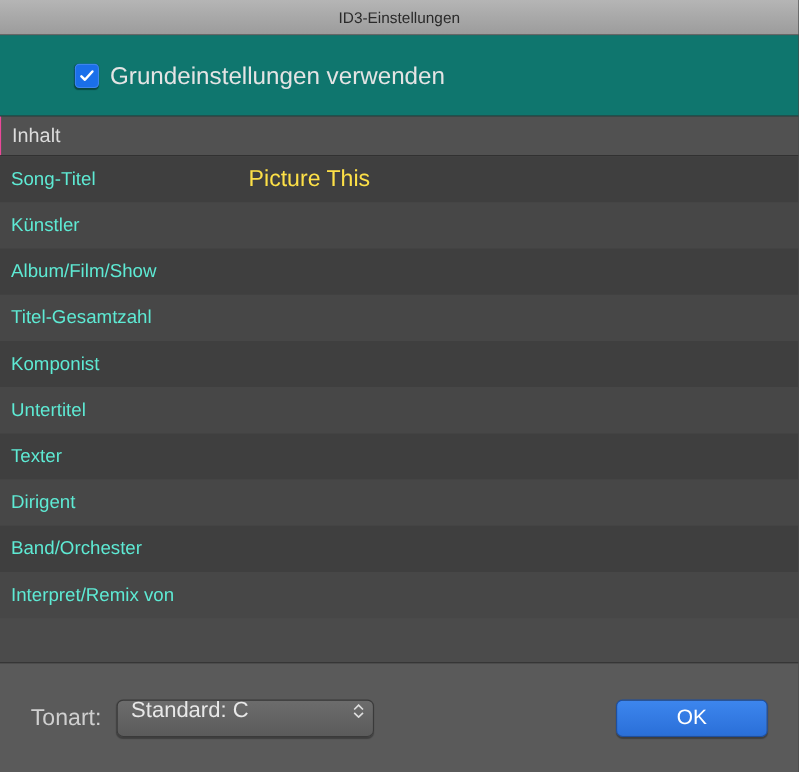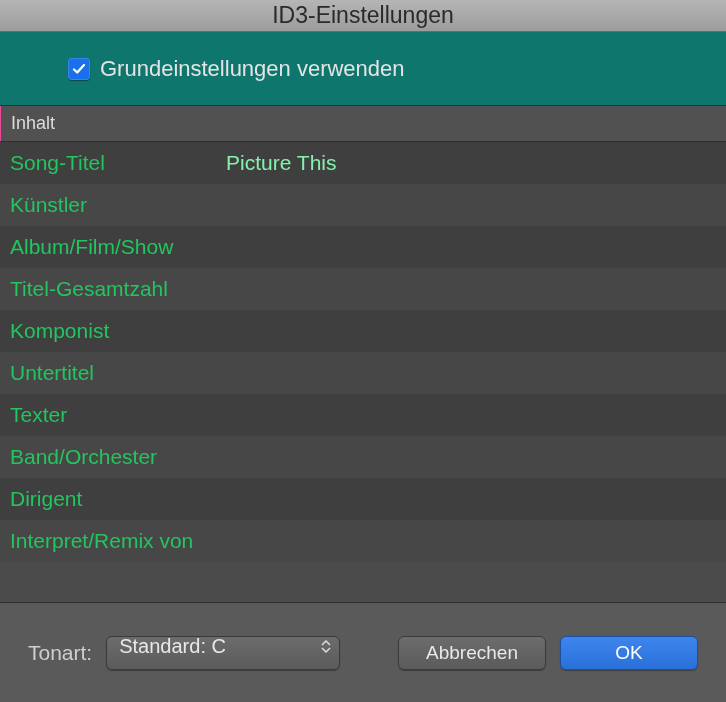--- a/index.html
+++ b/index.html
@@ -10,21 +10,21 @@
       background: #4b4b4b;
       overflow: hidden;
     }
     .titlebar {
       height: 32px;
       background: linear-gradient(to bottom, #b5b5b5 0%, #9c9c9c 100%);
       border-bottom: 1px solid #6a6a6a;
       display: flex;
       align-items: center;
       justify-content: center;
-      font-size: 23px;
+      font-size: 14px;
       color: #2a2a2a;
       font-weight: 500;
     }
     .topbar {
       background: #0f766e;
       height: 74px;
       display: flex;
       align-items: center;
       padding: 0 30px 0 68px;
       border-bottom: 1px solid #2e2e2e;
@@ -79,28 +79,28 @@
     .row {
       display: flex;
       height: 42px;
       align-items: center;
     }
     .row:nth-child(odd) { background: #3f3f3f; }
     .row:nth-child(even) { background: #474747; }
     .cell-frame {
       width: 216px;
       padding: 0 10px;
-      color: #22c55e;
-      font-size: 21px;
+      color: #5eead4;
+      font-size: 17px;
       white-space: nowrap;
     }
     .cell-content {
       flex: 1;
       padding: 0 10px;
-      color: #86efac;
+      color: #fde047;
       font-size: 21px;
     }
     .bottombar {
       height: 100px;
       background: #5a5a5a;
       display: flex;
       align-items: center;
       padding: 0 28px;
       gap: 14px;
       border-top: 1px solid #2e2e2e;
@@ -198,25 +198,25 @@
     </div>
     <div class="row">
       <div class="cell-frame">Untertitel</div>
       <div class="cell-content"></div>
     </div>
     <div class="row">
       <div class="cell-frame">Texter</div>
       <div class="cell-content"></div>
     </div>
     <div class="row">
+      <div class="cell-frame">Dirigent</div>
+      <div class="cell-content"></div>
+    </div>
+    <div class="row">
       <div class="cell-frame">Band/Orchester</div>
-      <div class="cell-content"></div>
-    </div>
-    <div class="row">
-      <div class="cell-frame">Dirigent</div>
       <div class="cell-content"></div>
     </div>
     <div class="row">
       <div class="cell-frame">Interpret/Remix von</div>
       <div class="cell-content"></div>
     </div>
   </div>
 
 <div class="bottombar">
   <span class="bottom-label">Tonart:</span>
@@ -225,19 +225,16 @@
     <div class="select-arrows">
       <svg viewBox="0 0 10 6">
           <path d="M1 5 L5 1 L9 5" stroke="#ddd" stroke-width="1.5" fill="none"></path>
         </svg>
       <svg viewBox="0 0 10 6">
           <path d="M1 1 L5 5 L9 1" stroke="#ddd" stroke-width="1.5" fill="none"></path>
         </svg>
     </div>
   </div>
   <div class="spacer"></div>
-  <div class="btn">
-    <span>Abbrechen</span>
-  </div>
   <div class="btn primary">
     <span>OK</span>
   </div>
 </div>
 
 </body></html>

